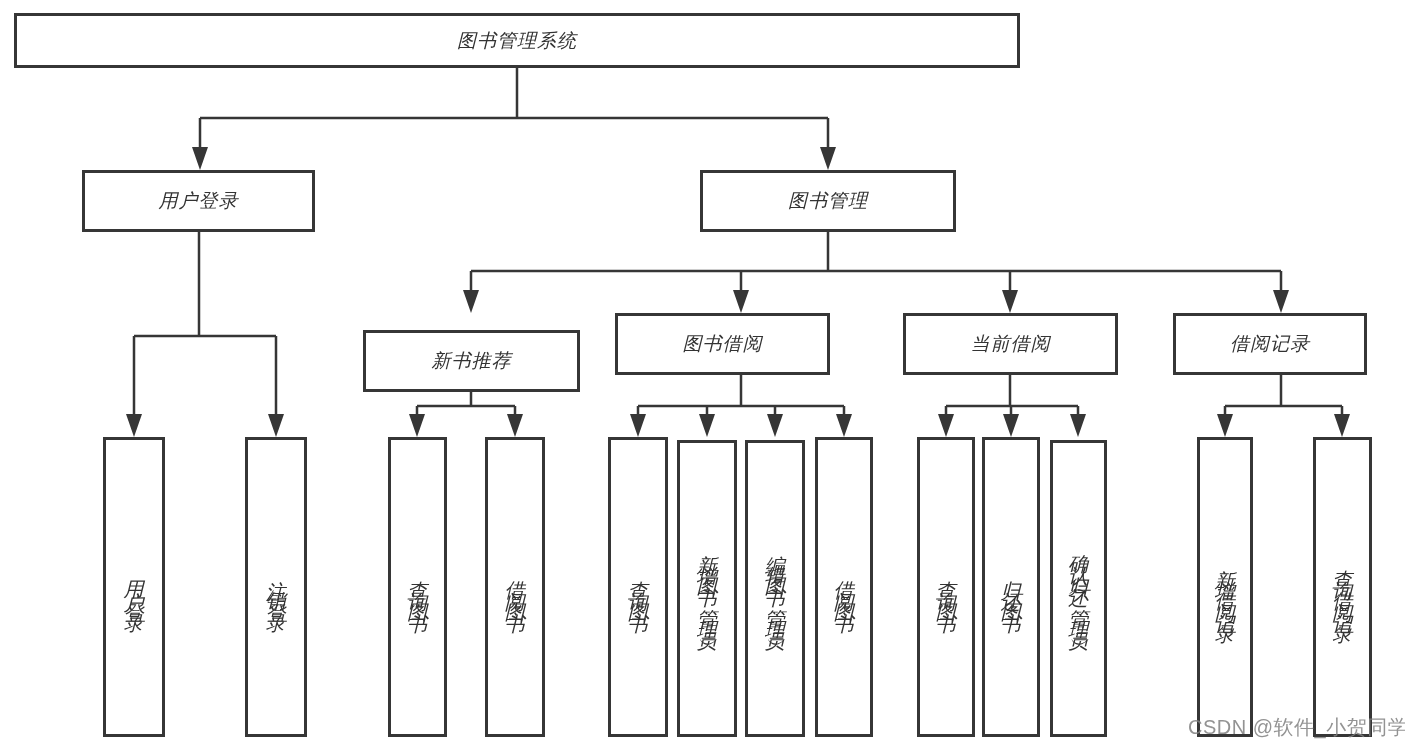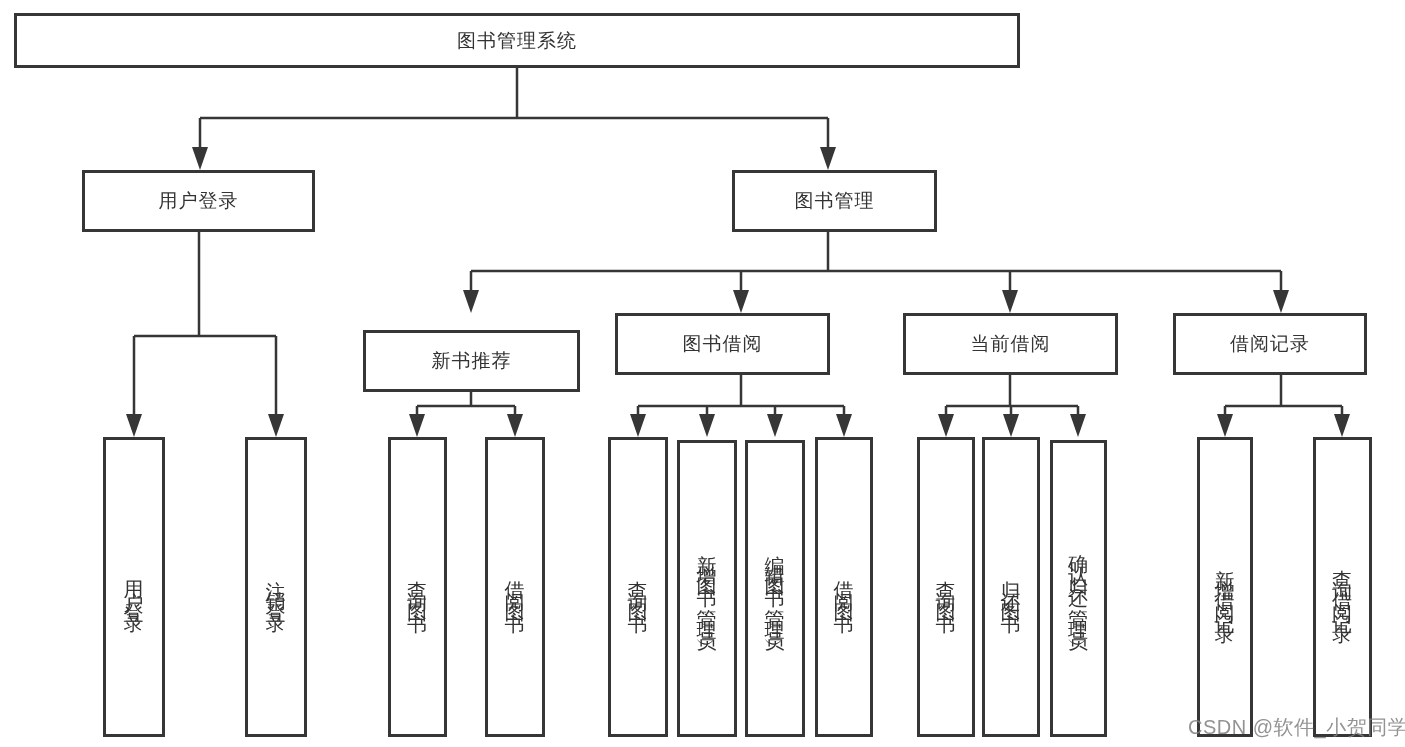--- a/index.html
+++ b/index.html
@@ -16,20 +16,21 @@
     box-sizing: border-box;
     border: 3px solid #363636;
     background: #ffffff;
     color: #333333;
     display: flex;
     align-items: center;
     justify-content: center;
     font-size: 19px;
     letter-spacing: 1px;
     z-index: 2;
+    font-style: italic;
   }
   .leaf {
     writing-mode: vertical-rl;
     text-orientation: mixed;
     font-size: 20px;
     letter-spacing: 11px;
     line-height: 1;
     border-width: 3px;
   }
   #connectors {
@@ -88,21 +89,21 @@
     <polygon points="1070,414 1086,414 1078,437"></polygon>
 
     <path d="M1281 375 V406 M1225 406 H1342 M1225 406 V416 M1342 406 V416"></path>
     <polygon points="1217,414 1233,414 1225,437"></polygon>
     <polygon points="1334,414 1350,414 1342,437"></polygon>
   </svg>
 
   <div class="box" style="left:14px; top:13px; width:1006px; height:55px;">图书管理系统</div>
 
   <div class="box" style="left:82px; top:170px; width:233px; height:62px;">用户登录</div>
-  <div class="box" style="left:732px; top:170px; width:205px; height:62px;">图书管理</div>
+  <div class="box" style="left:700px; top:170px; width:256px; height:62px;">图书管理</div>
 
   <div class="box" style="left:363px; top:330px; width:217px; height:62px;">新书推荐</div>
   <div class="box" style="left:615px; top:313px; width:215px; height:62px;">图书借阅</div>
   <div class="box" style="left:903px; top:313px; width:215px; height:62px;">当前借阅</div>
   <div class="box" style="left:1173px; top:313px; width:194px; height:62px;">借阅记录</div>
 
   <div class="box leaf" style="left:103px; top:437px; width:62px; height:300px;">用户登录</div>
   <div class="box leaf" style="left:245px; top:437px; width:62px; height:300px;">注销登录</div>
 
   <div class="box leaf" style="left:388px; top:437px; width:59px; height:300px;">查询图书</div>

